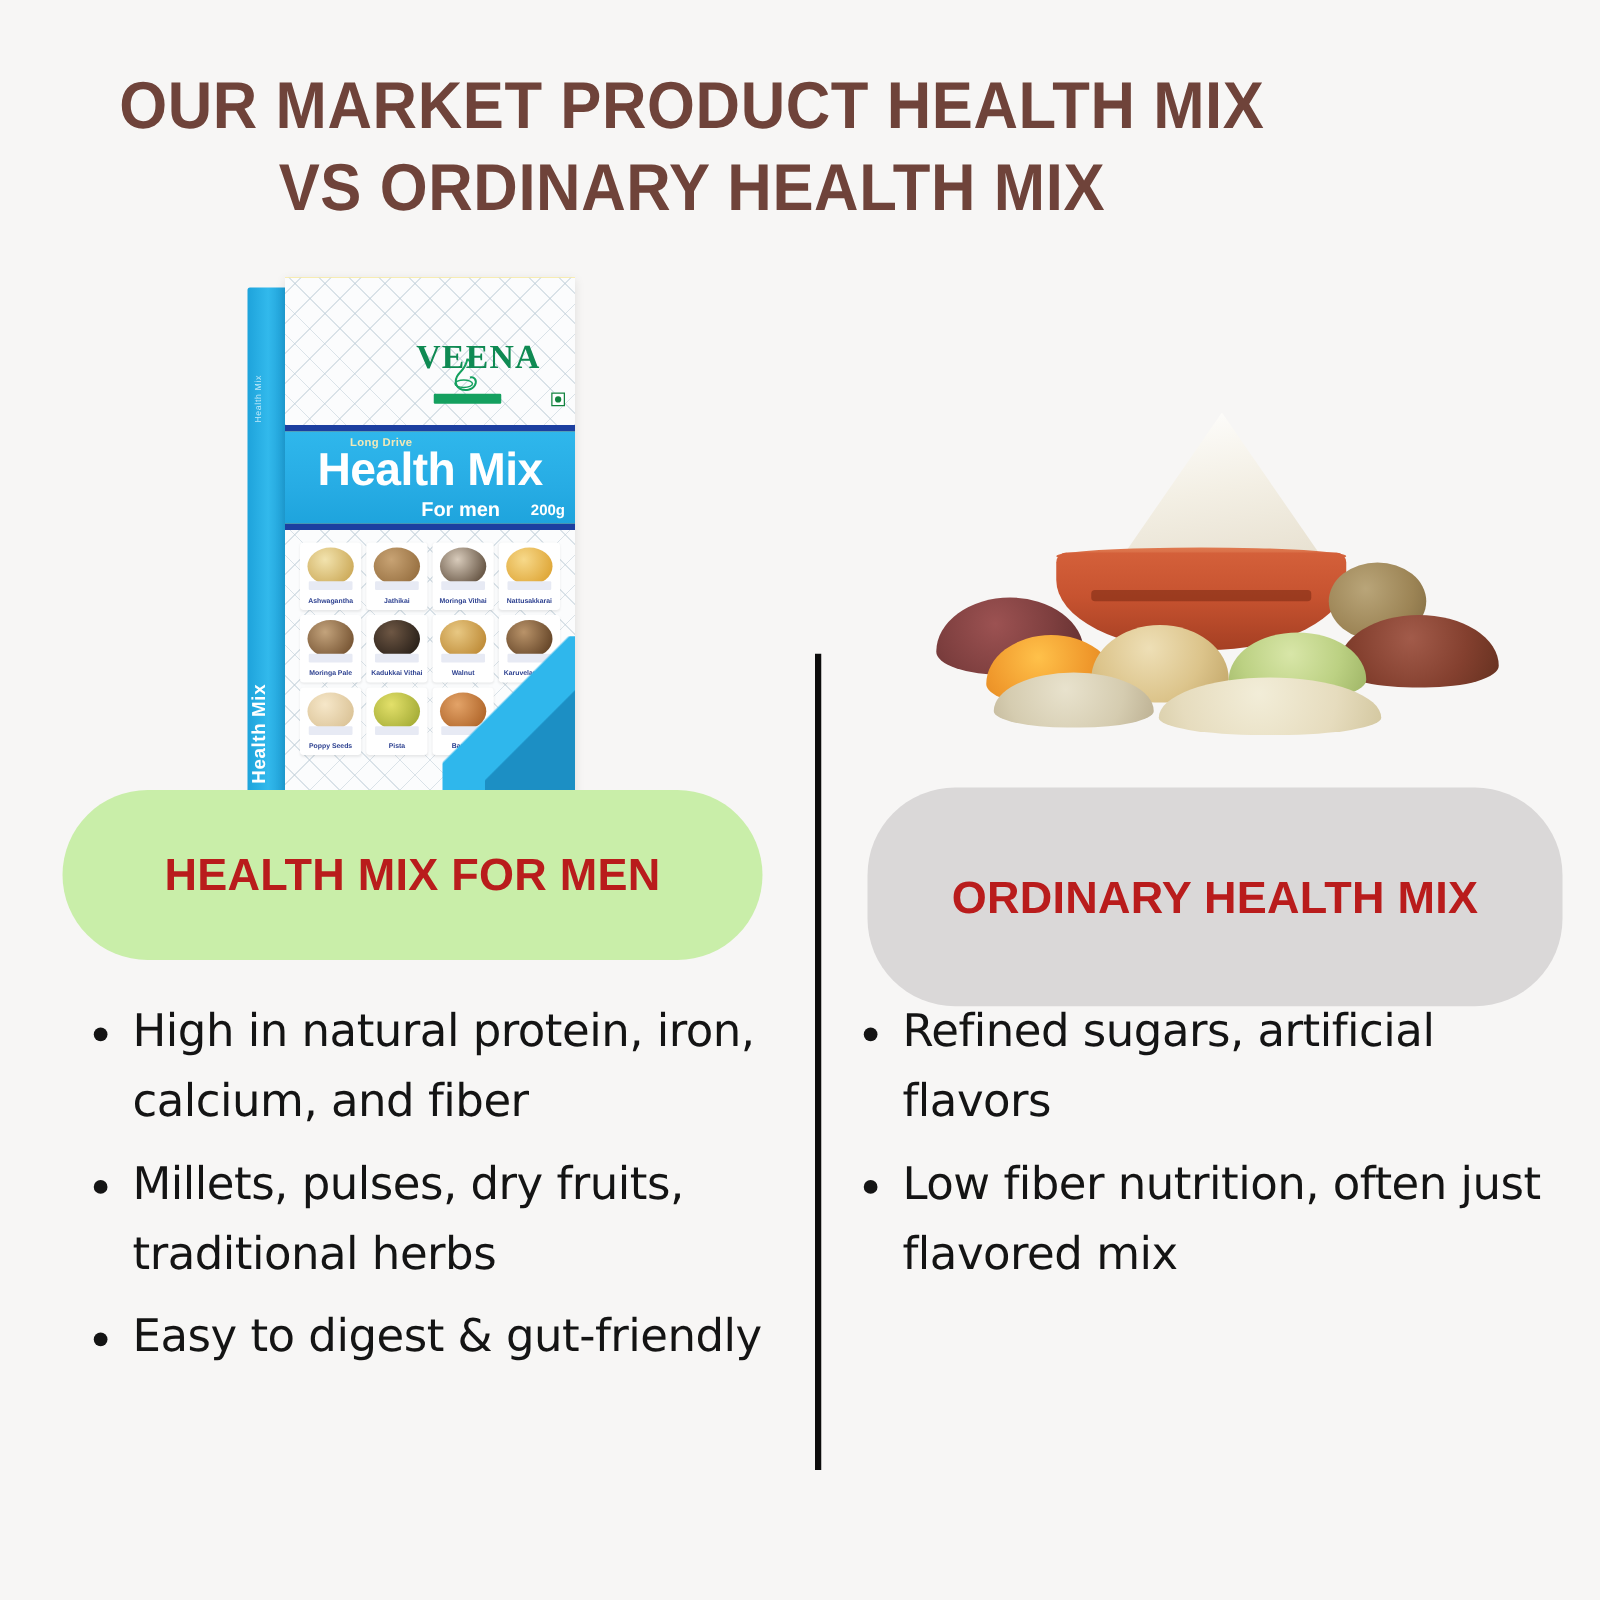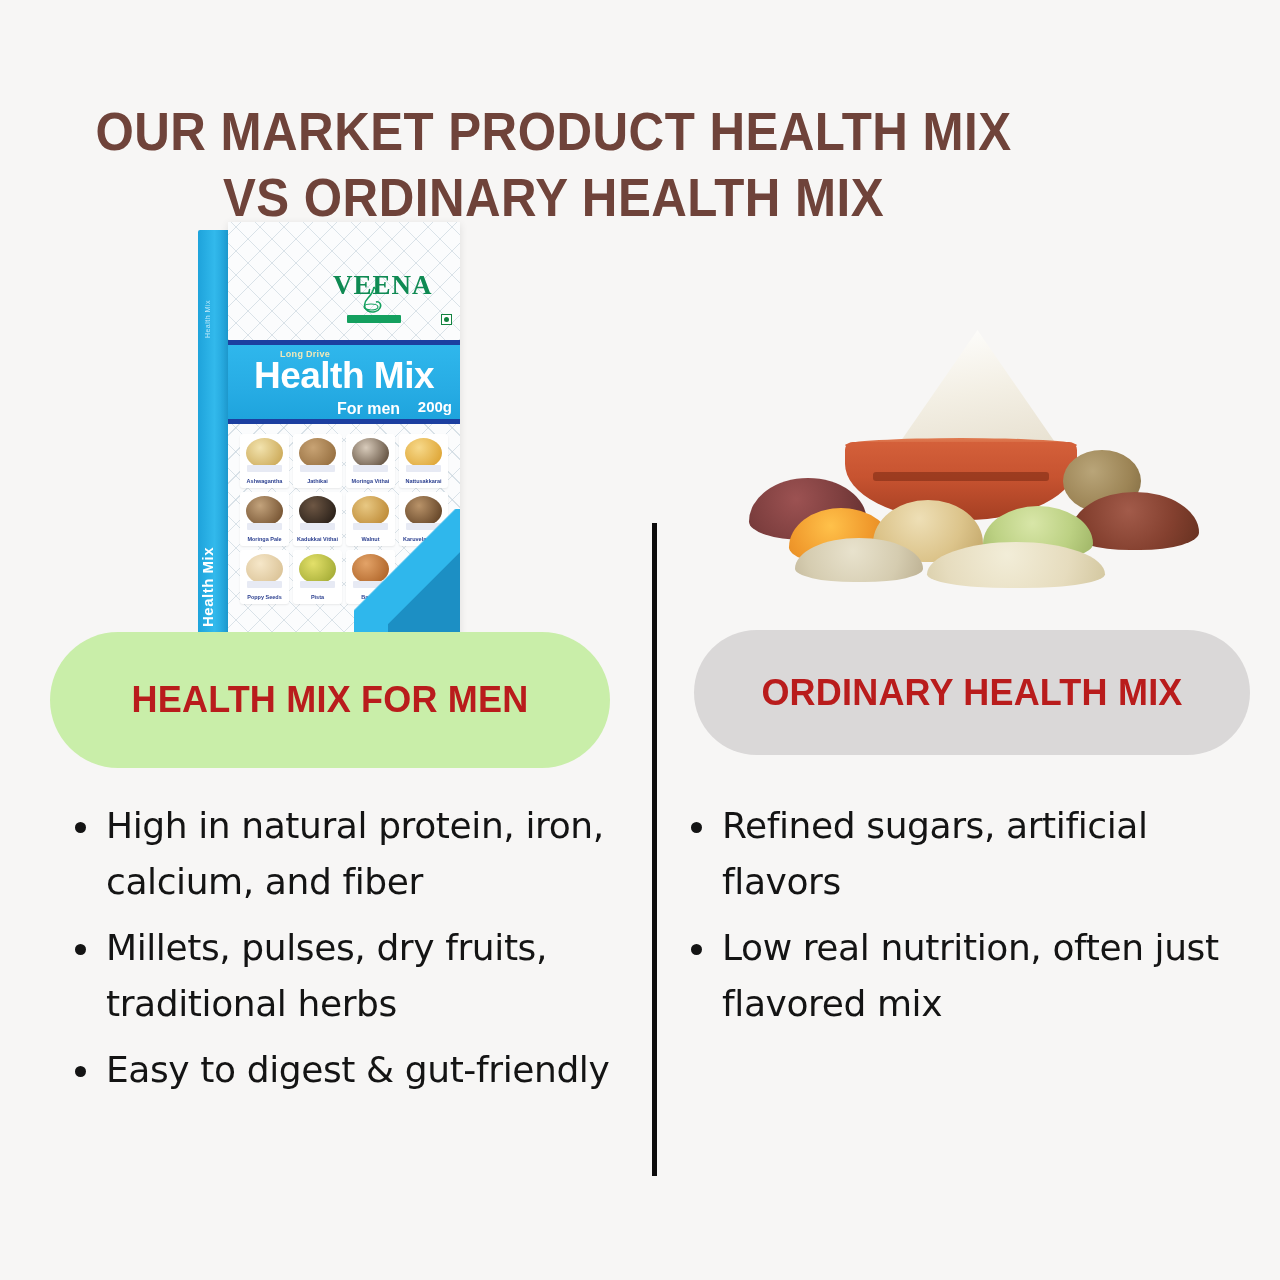--- a/index.html
+++ b/index.html
@@ -24,21 +24,20 @@
     background: #f7f6f5;
   }
 
   
   .title-block {
     position: absolute;
     left: 0;
     top: 52px;
     width: 1107px;
     text-align: center;
-    margin-top: 47px;
   }
   .title-line {
     font-family: "Liberation Sans", sans-serif;
     font-weight: bold;
     font-size: 53px;
     line-height: 66px;
     letter-spacing: 0.5px;
     color: #6f433a;
     transform: scaleX(0.93);
     white-space: nowrap;
@@ -220,21 +219,21 @@
     text-align: center;
     font-size: 16px;
     font-weight: bold;
     color: #ffffff;
     padding-left: 24px;
   }
   .band-weight {
     position: absolute;
     right: 8px;
     bottom: 4px;
-    font-size: 15px;
+    font-size: 12px;
     font-weight: bold;
     color: #ffffff;
   }
 
   
   .ing-grid {
     position: absolute;
     left: 12px;
     top: 212px;
     width: 210px;
@@ -408,21 +407,21 @@
     width: 560px;
     height: 136px;
     background: #c9eea9;
     font-size: 36px;
     letter-spacing: 0.2px;
   }
   .pill-right {
     left: 694px;
     top: 630px;
     width: 556px;
-    height: 125px;
+    height: 175px;
     background: #dad8d8;
     font-size: 36px;
     line-height: 48px;
     letter-spacing: 0.2px;
   }
 
   
   .bullets {
     position: absolute;
     list-style: none;
@@ -576,16 +575,16 @@
   <div class="pill pill-left">HEALTH MIX FOR MEN</div>
   <div class="pill pill-right">ORDINARY HEALTH MIX</div>
 
   <ul class="bullets bullets-left" id="bullets-left">
       <li class="bullet-item">High in natural protein, iron, calcium, and fiber</li>
       <li class="bullet-item">Millets, pulses, dry fruits, traditional herbs</li>
       <li class="bullet-item">Easy to digest &amp; gut-friendly</li>
     </ul>
   <ul class="bullets bullets-right" id="bullets-right">
       <li class="bullet-item">Refined sugars, artificial flavors</li>
-      <li class="bullet-item">Low real nutrition, often just flavored mix</li>
+      <li class="bullet-item">Low fiber nutrition, often just flavored mix</li>
     </ul>
 
 </div>
 
 </body></html>

